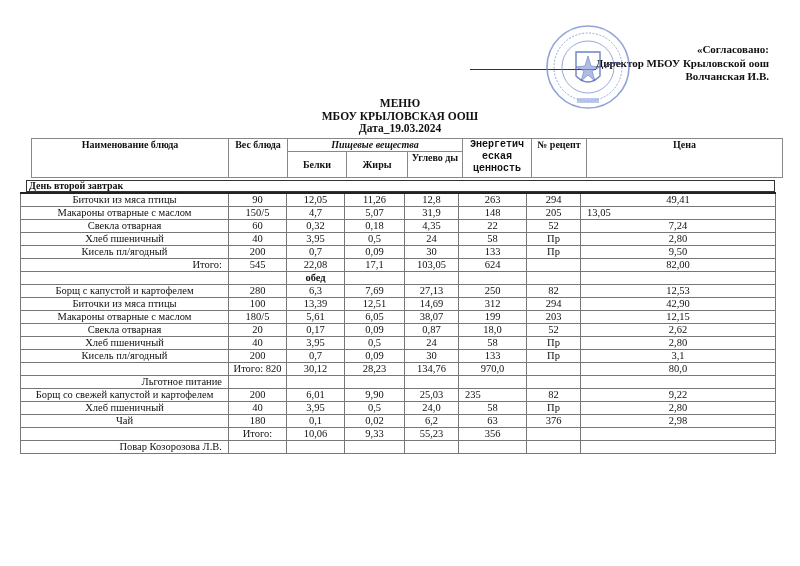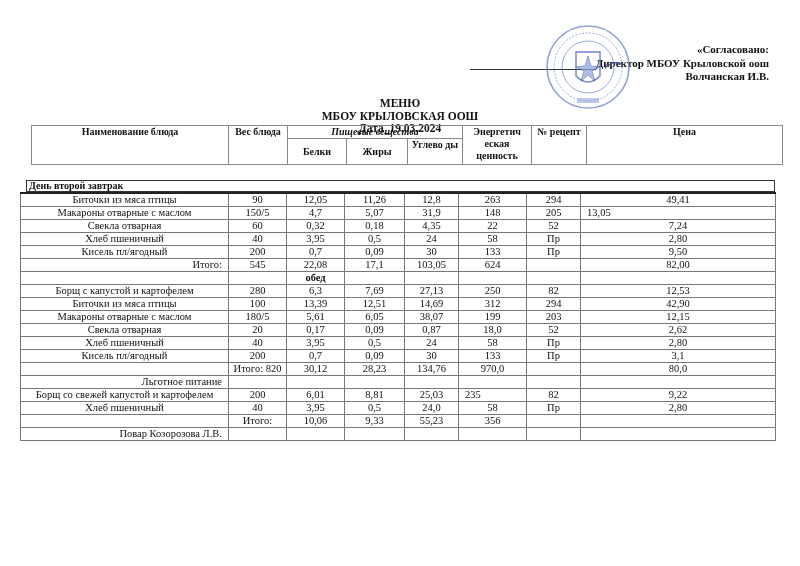--- a/index.html
+++ b/index.html
@@ -13,21 +13,21 @@
 
   .stamp { position: absolute; left: 545px; top: 24px; width: 86px; height: 86px; }
 
   .title-block { position: absolute; left: 280px; top: 97px; width: 240px; text-align: center;
                  font-weight: bold; font-size: 11.5px; line-height: 12.5px; }
 
   table { border-collapse: collapse; position: absolute; font-size: 10.5px; }
   td, th { border: 1px solid #555; padding: 0 2px; text-align: center; vertical-align: top;
            font-weight: normal; white-space: nowrap; }
 
-  .hdr { left: 31px; top: 125px; }
+  .hdr { left: 31px; top: 138px; }
   .hdr th { font-weight: bold; font-size: 10px; line-height: 12px; border-color: #888; border-width: 1.5px; }
 
   .sec { left: 26px; top: 180px; width: 749px; }
   .sec td { border-color: #333; border-width: 1.5px; text-align: left; font-weight: bold; font-size: 10px; height: 10px; line-height: 10px; padding-right: 272px; }
 
   .data { left: 20px; top: 192px; }
   .data td { height: 12px; line-height: 12px; border-color: #777; }
   .data tr.first td { border-top: 2px solid #222; }
   .data td.name { text-align: center; }
   .data td.right { text-align: right; padding-right: 6px; }
@@ -59,21 +59,21 @@
   <div>МБОУ КРЫЛОВСКАЯ ООШ</div>
   <div>Дата_19.03.2024</div>
 </div>
 
 <table class="hdr">
   <tbody>
       <tr>
     <th rowspan="2" style="width:192px;height:38px;">Наименование блюда</th>
     <th rowspan="2" style="width:54px;white-space:normal;">Вес блюда</th>
     <th colspan="3" style="height:10px;font-style:italic;">Пищевые вещества</th>
-    <th rowspan="2" style="width:64px;white-space:normal;">Энергетич еская ценность</th>
+    <th rowspan="2" style="width:64px;white-space:normal;font-family:Liberation Mono, monospace;">Энергетич еская ценность</th>
     <th rowspan="2" style="width:50px;white-space:normal;margin-left:27px;">№ рецепт</th>
     <th rowspan="2" style="width:191px;">Цена</th>
   </tr>
   <tr>
     <th style="width:54px;vertical-align:middle;">Белки</th>
     <th style="width:56px;vertical-align:middle;">Жиры</th>
     <th style="width:50px;white-space:normal;">Углево ды</th>
   </tr>
 </tbody>
   </table>
@@ -245,37 +245,47 @@
         <td></td>
         <td></td>
         <td></td>
         <td></td>
         <td></td>
       </tr>
       <tr>
         <td class="name">Борщ со свежей капустой и картофелем</td>
         <td>200</td>
         <td>6,01</td>
-        <td>8,81</td>
+        <td>9,90</td>
         <td>25,03</td>
         <td class="left">235</td>
         <td>82</td>
         <td>9,22</td>
       </tr>
       <tr>
         <td class="name">Хлеб пшеничный</td>
         <td>40</td>
         <td>3,95</td>
         <td>0,5</td>
         <td>24,0</td>
         <td>58</td>
         <td>Пр</td>
         <td>2,80</td>
       </tr>
       <tr>
+        <td class="name">Чай</td>
+        <td>180</td>
+        <td>0,1</td>
+        <td>0,02</td>
+        <td>6,2</td>
+        <td>63</td>
+        <td>376</td>
+        <td>2,98</td>
+      </tr>
+      <tr>
         <td></td>
         <td>Итого:</td>
         <td>10,06</td>
         <td>9,33</td>
         <td>55,23</td>
         <td>356</td>
         <td></td>
         <td></td>
       </tr>
       <tr>

